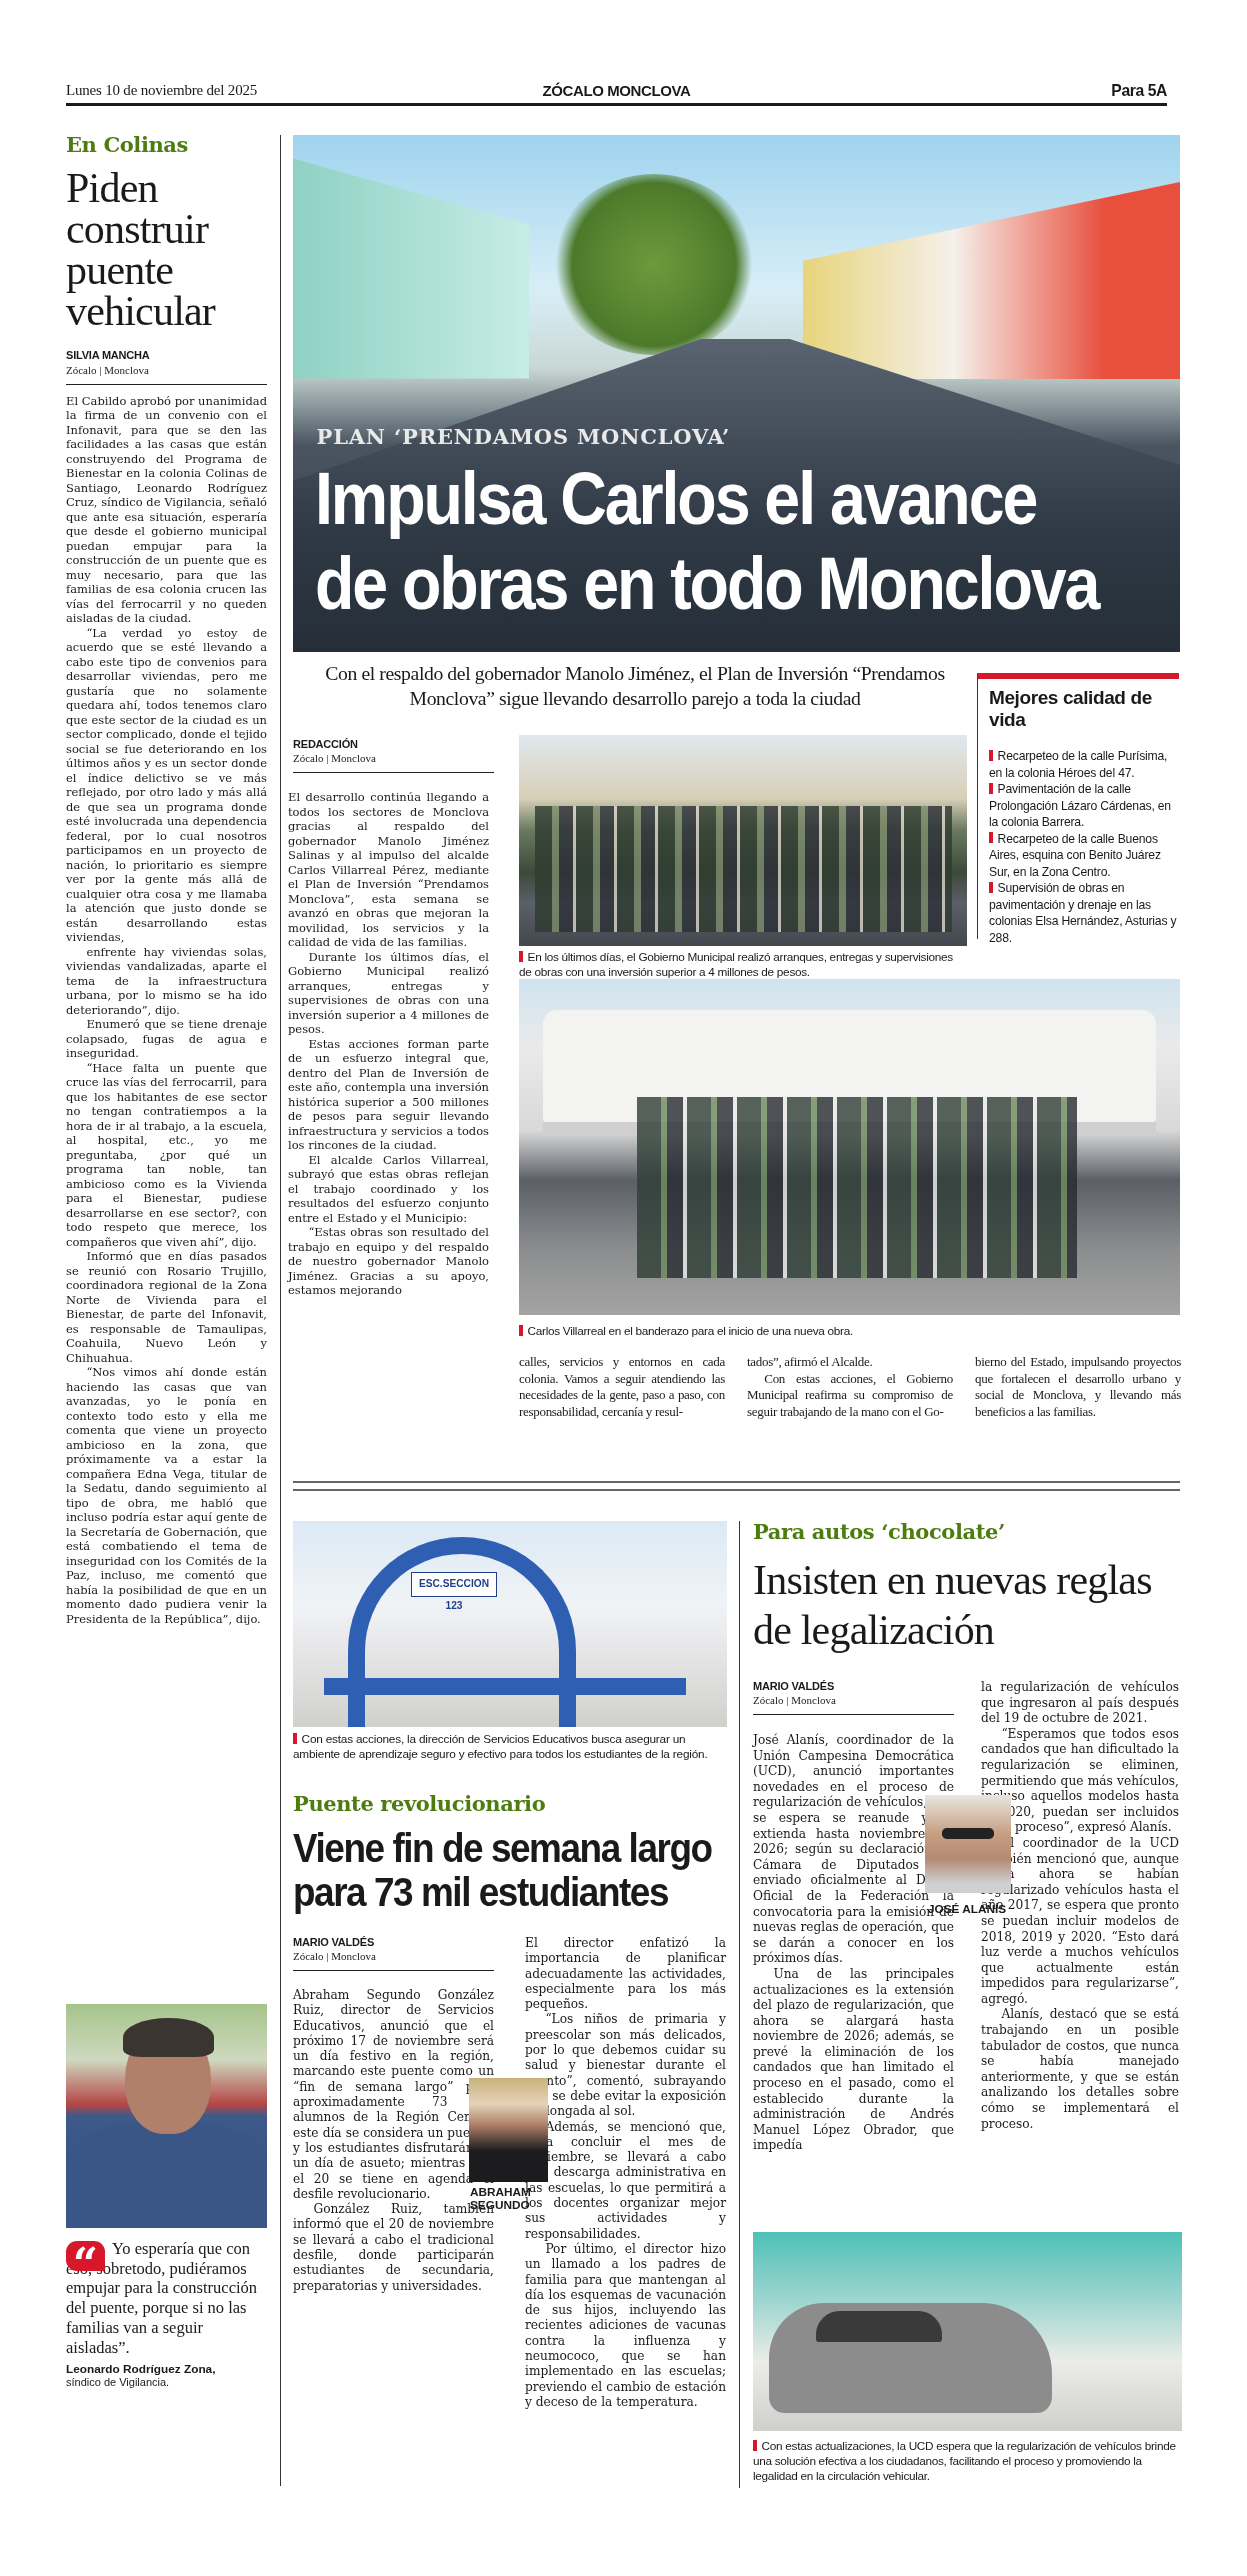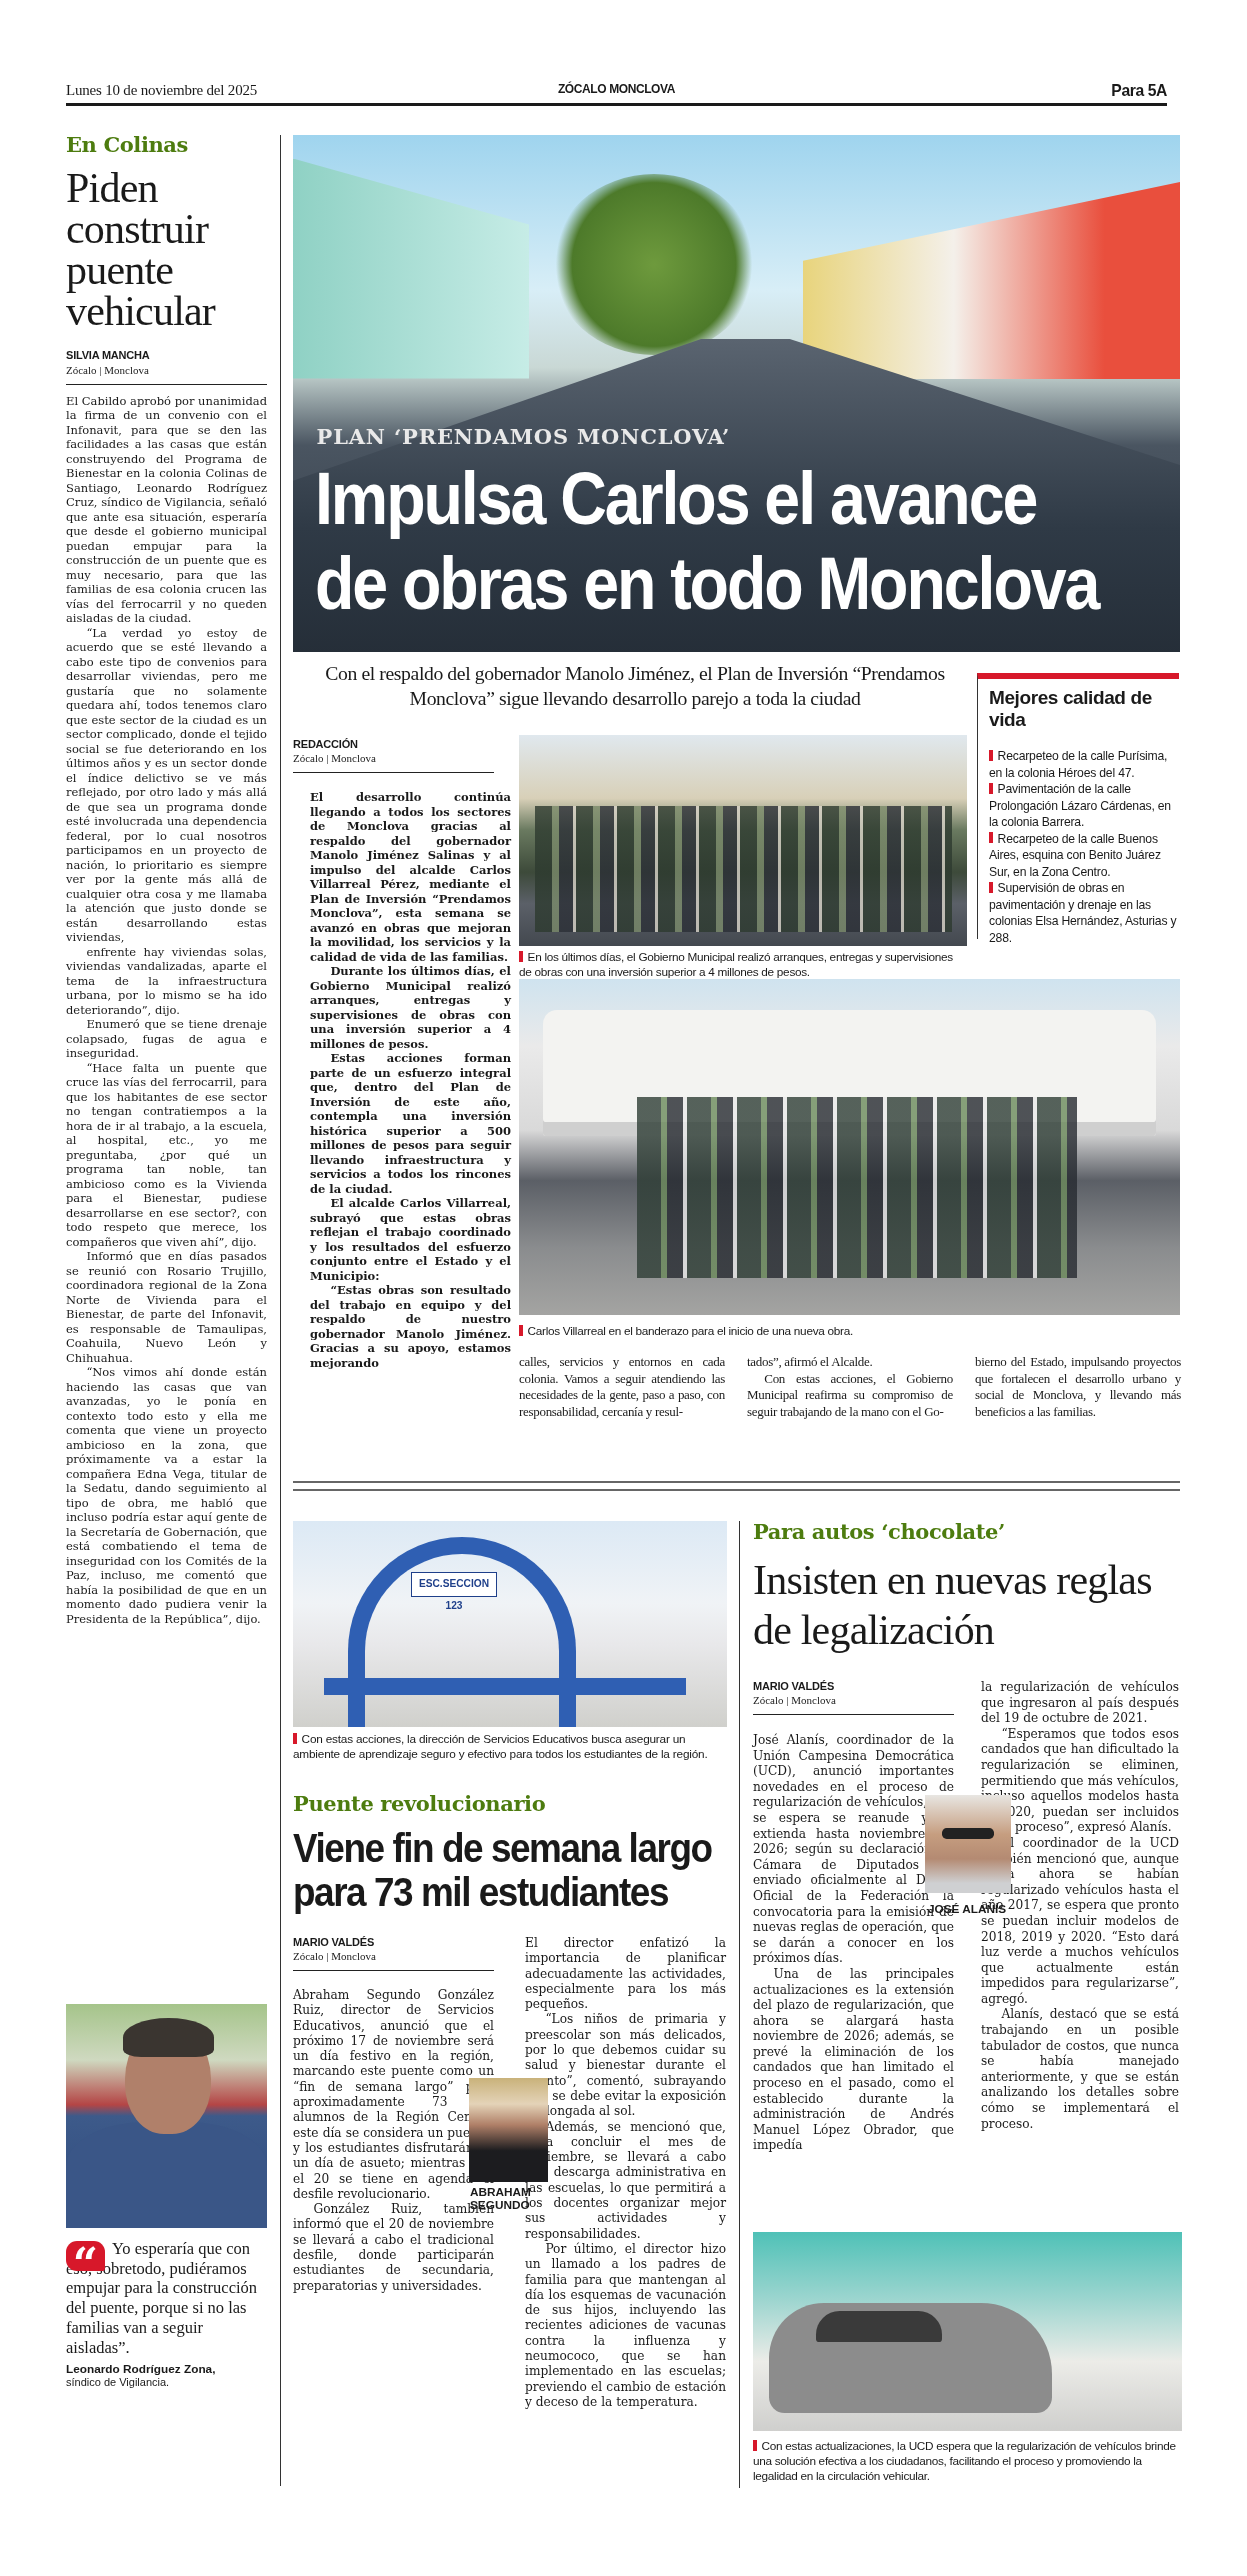--- a/index.html
+++ b/index.html
@@ -3,21 +3,21 @@
 <meta charset="utf-8">
 <style>
   * { box-sizing: border-box; margin: 0; padding: 0; }
   html, body { width: 1248px; height: 2576px; background: #fff; overflow: hidden; }
   body { position: relative; font-family: "DejaVu Serif", "Liberation Serif", serif; color: #1a1a1a; }
   .abs { position: absolute; }
 
   
   #masthead { left: 66px; top: 79px; width: 1101px; height: 27px; border-bottom: 3.1px solid #1a1a1a; }
   #masthead .date { position: absolute; left: 0; top: 3.1px; font-size: 15px; font-family: "Liberation Serif", serif; letter-spacing: -0.2px; }
-  #masthead .paper { position: absolute; left: 0; right: 0; top: 3.1px; text-align: center; font-size: 12px; font-weight: bold; font-family: "Liberation Sans", sans-serif; letter-spacing: -0.4px; }
+  #masthead .paper { position: absolute; left: 0; right: 0; top: 3.1px; text-align: center; font-size: 15px; font-weight: bold; font-family: "Liberation Sans", sans-serif; letter-spacing: -0.4px; }
   #masthead .section { position: absolute; right: 0; top: 3.1px; font-size: 15.7px; font-weight: bold; font-family: "Liberation Sans", sans-serif; letter-spacing: -0.4px; }
 
   
   #left-col { left: 66px; top: 132px; width: 201px; }
   .kicker { font-family: "DejaVu Serif", serif; font-weight: bold; color: #4d7c0f; font-size: 21px; letter-spacing: -0.4px; }
   #left-col .head { font-family: "Liberation Serif", serif; font-size: 42px; line-height: 41px; margin-top: 11px; letter-spacing: -0.8px; }
   .byline-name { font-family: "Liberation Sans", sans-serif; font-weight: bold; font-size: 11px; margin-top: 17.3px; letter-spacing: -0.2px; }
   .byline-loc { font-family: "Liberation Serif", serif; font-size: 11px; margin-top: 2.4px; padding-bottom: 7.9px; border-bottom: 1.2px solid #222; }
   .body-text { font-family: "DejaVu Serif", serif; font-size: 11.5px; line-height: 14.5px; text-align: justify; hyphens: auto; }
   .body-text p { text-indent: 20.4px; }
@@ -52,21 +52,21 @@
 
   
   #sidebar { left: 977px; top: 673px; width: 202px; height: 266px; border-top: 6.3px solid #d7182a; border-left: 1.2px solid #333; padding: 7.9px 0 0 11px; }
   #sidebar .title { font-family: "Liberation Sans", sans-serif; font-weight: bold; font-size: 19px; line-height: 22px; letter-spacing: -0.4px; }
   #sidebar ul { list-style: none; margin-top: 17.3px; }
   #sidebar li { font-family: "Liberation Sans", sans-serif; font-size: 12.2px; line-height: 16.5px; letter-spacing: -0.2px; }
   .bullet { display: inline-block; width: 3.9px; height: 11px; background: #d7182a; margin-right: 4.7px; vertical-align: -0.8px; }
 
   
   #main-byline { left: 293px; top: 738px; width: 201px; }
-  #main-col1 { left: 310px; top: 790px; width: 201px; font-weight: bold; }
+  #main-col1 { left: 288px; top: 790px; width: 201px; }
   #photo-ribbon { left: 519px; top: 735px; width: 448px; height: 211px;
     background: linear-gradient(180deg, #e0e8ee 0%, #d8d0b8 30%, #6a7a60 45%, #3d4a3a 65%, #5b6068 80%, #43484f 100%); }
   #photo-ribbon .people { position: absolute; left: 15.7px; top: 71px; width: 417px; height: 126px; background: repeating-linear-gradient(90deg, #2d3a2f 0 17.3px, #7a8a6a 17.3px 23.6px, #2b2f36 23.6px 38px, #d8d3c8 38px 41px); opacity: 0.8; }
   #caption-1 { left: 519px; top: 950px; width: 448px; font-family: "Liberation Sans", sans-serif; font-size: 11.8px; line-height: 15px; letter-spacing: -0.3px; }
   #photo-banderazo { left: 519px; top: 979px; width: 661px; height: 336px;
     background: linear-gradient(180deg, #cfe3ef 0%, #eaeaea 20%, #d9d9d9 45%, #5b5f66 60%, #8a8c8e 80%, #a4a4a2 100%); }
   #photo-banderazo .machine { position: absolute; left: 23.6px; top: 31px; width: 613px; height: 126px; background: #f3f3f1; border-radius: 14px 14px 3.1px 3.1px; box-shadow: inset 0 -14px 0 #cfcfcf; }
   #photo-banderazo .people2 { position: absolute; left: 118px; top: 118px; width: 440px; height: 181px; background: repeating-linear-gradient(90deg, #2e3d35 0 23.6px, #6b8a5b 23.6px 30px, #262a30 30px 46px, #e9e9e9 46px 50px); opacity: 0.8; }
   #caption-2 { left: 519px; top: 1324px; width: 661px; font-family: "Liberation Sans", sans-serif; font-size: 11.8px; line-height: 15px; letter-spacing: -0.3px; }
   #main-col2 { left: 519px; top: 1354px; width: 206px; }

